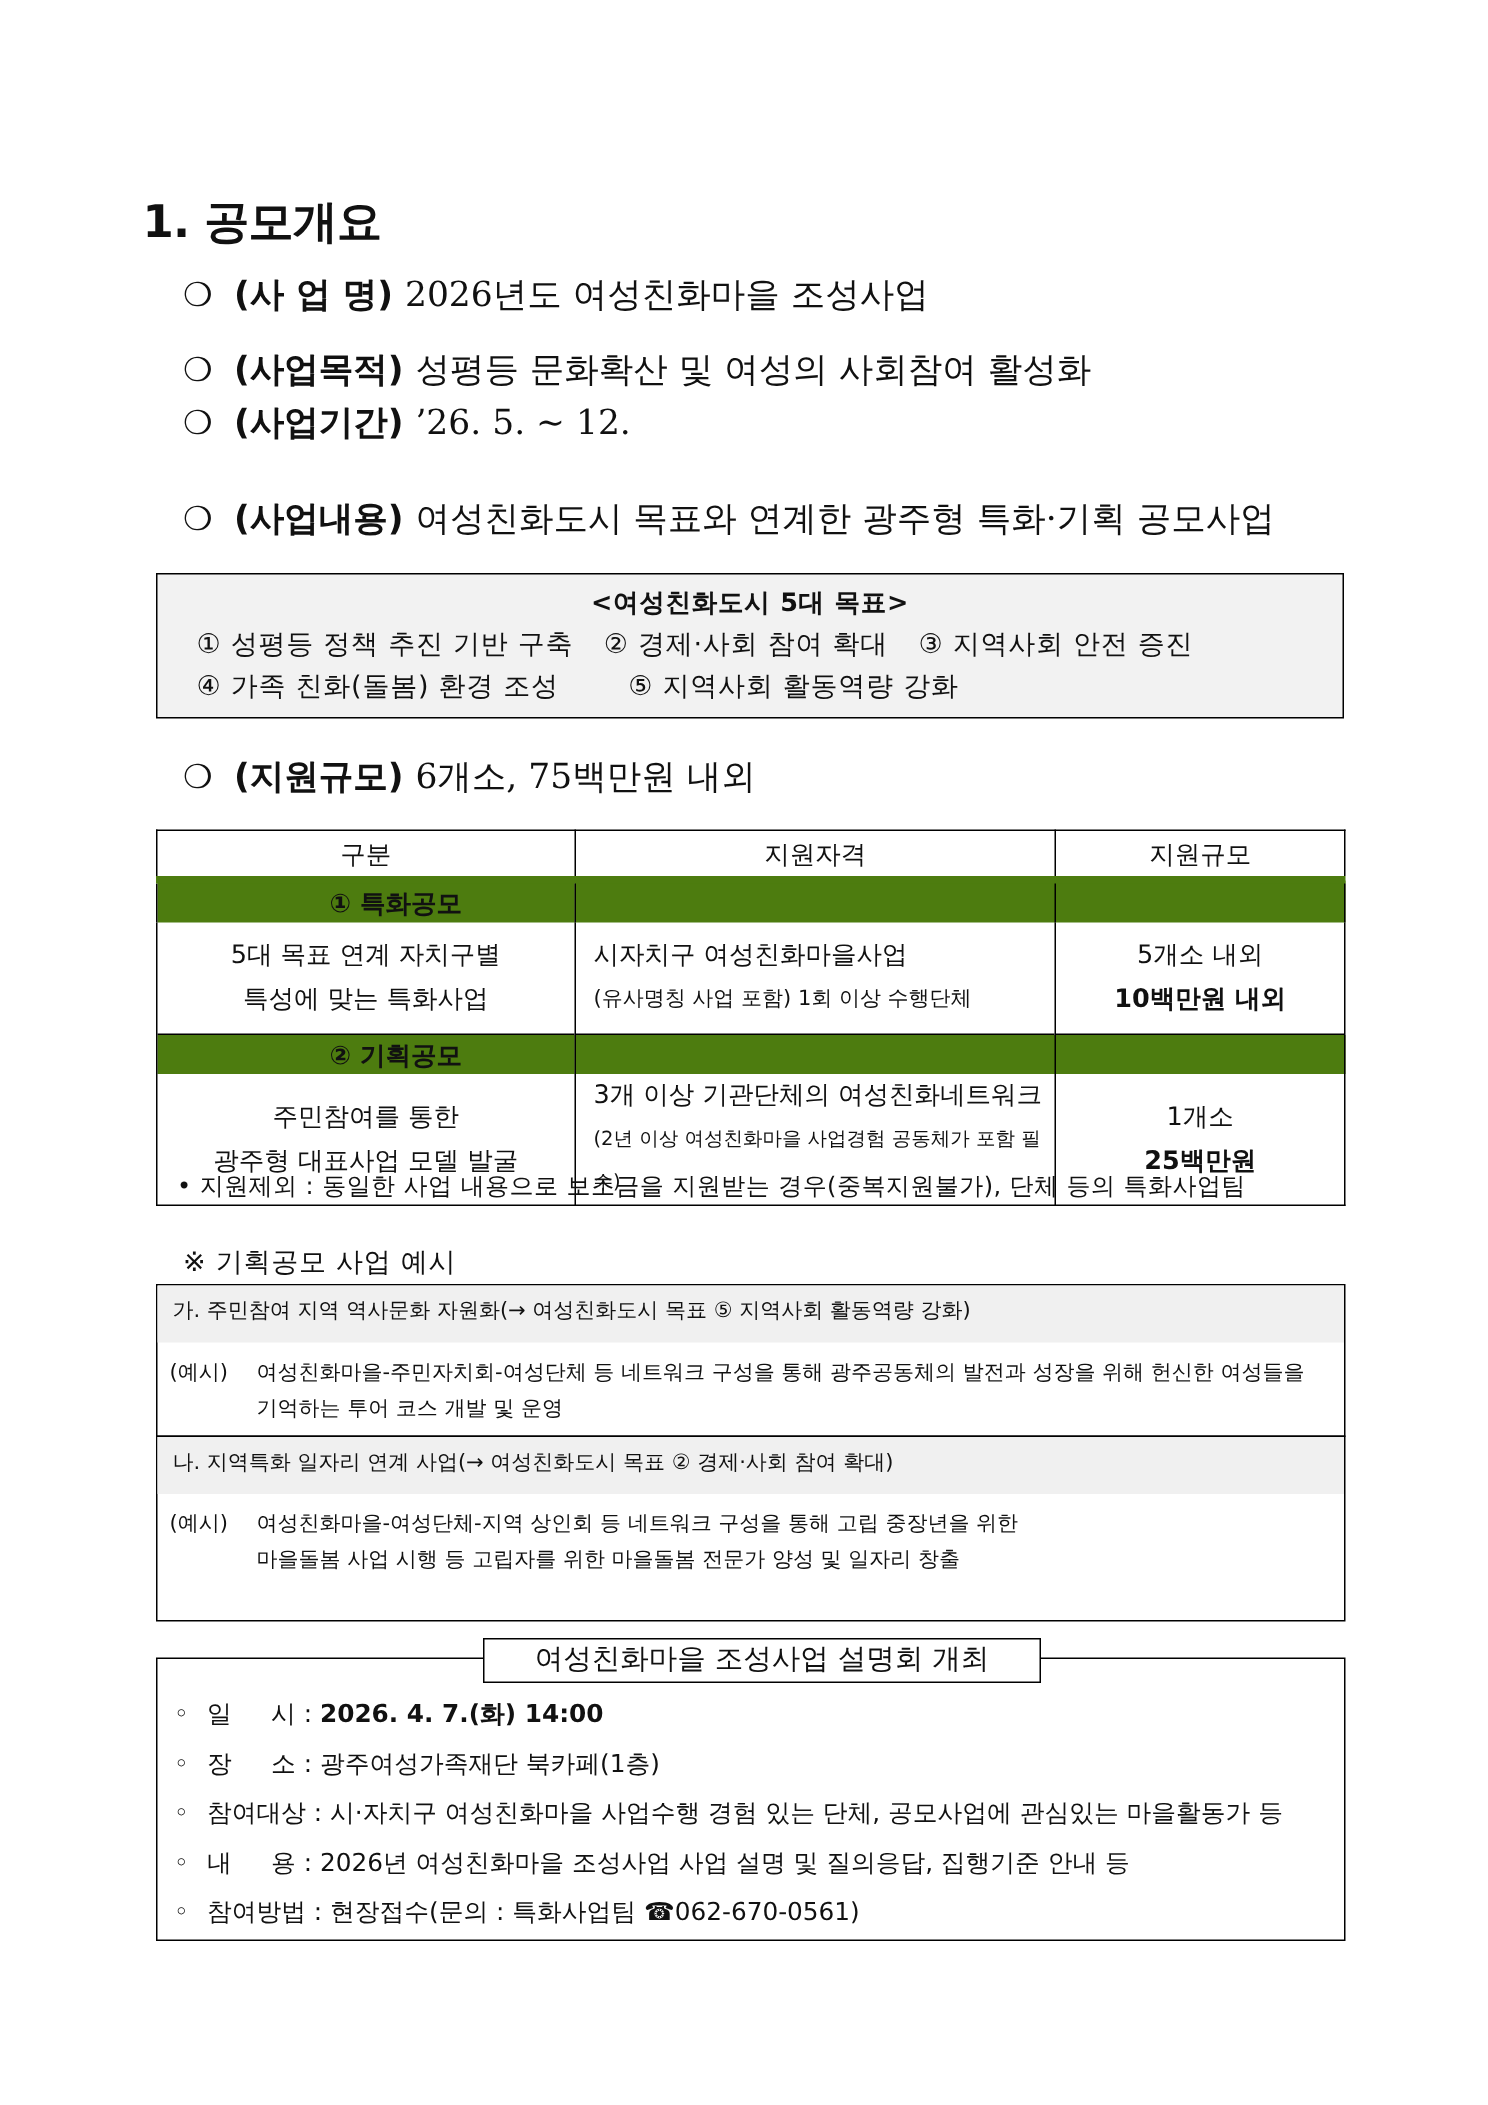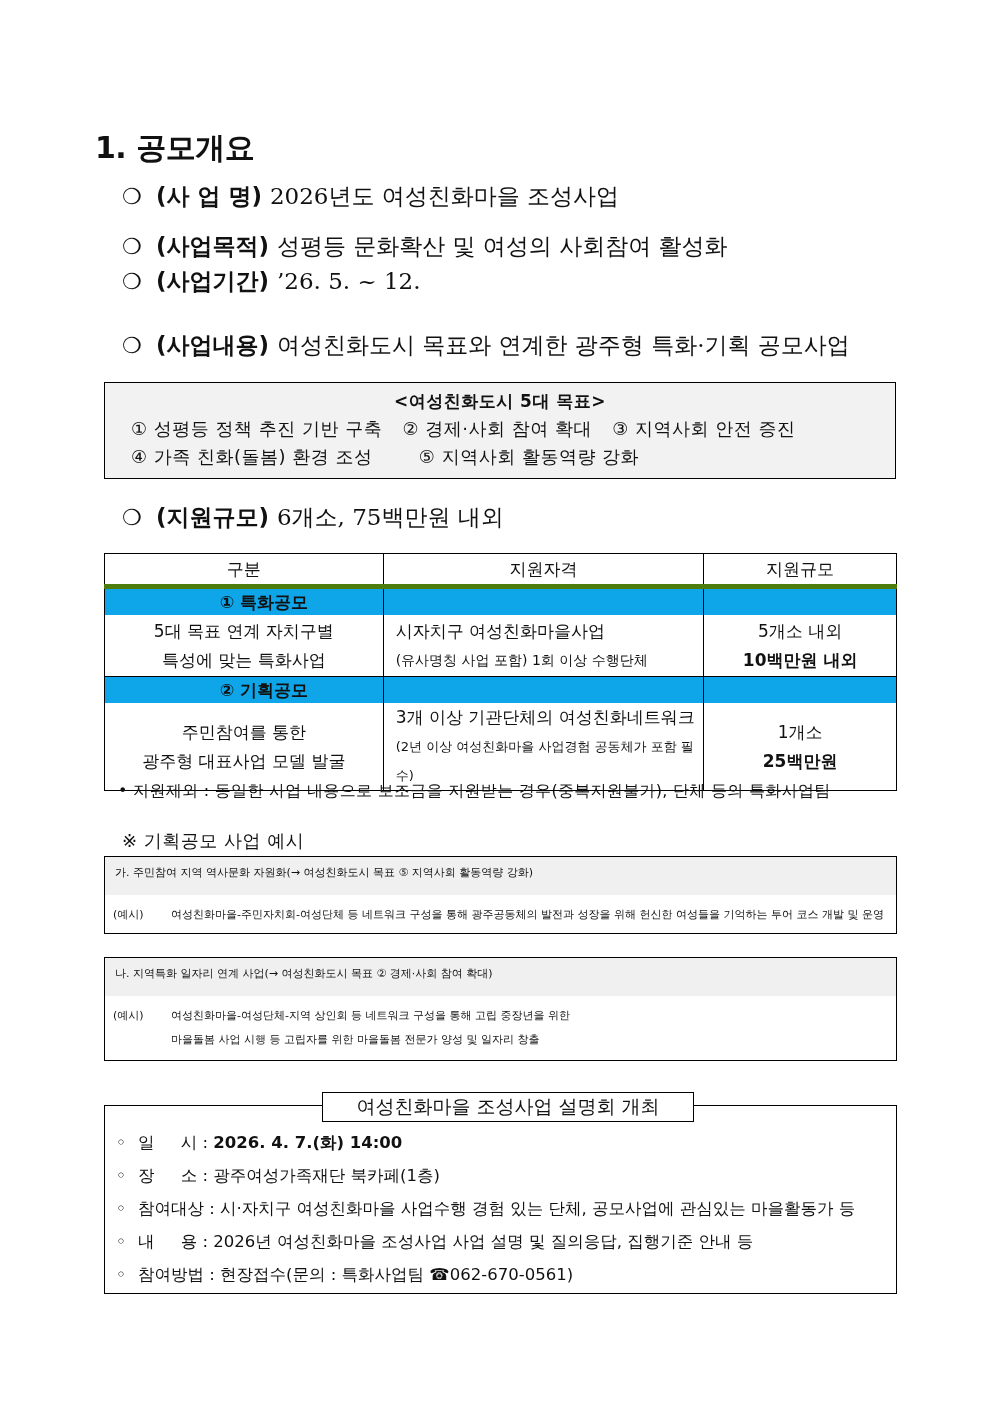--- a/index.html
+++ b/index.html
@@ -32,34 +32,34 @@
 
   table.support {
     position: absolute; left: 104px; top: 553px; width: 793px;
     border-collapse: collapse; font-size: 17px;
   }
   table.support td, table.support th {
     border-left: 1px solid #000; border-right: 1px solid #000;
     padding: 0; text-align: center; font-weight: normal;
   }
   table.support th { border-top: 1.5px solid #000; border-bottom: 5px solid #4d7c0f; height: 30px; }
-  table.support tr.cat td { background: #0ea5e9; height: 26px; font-weight: bold; border-top: 1px solid #000; padding-left: 40px; }
-  table.support tr.body td { height: 61px; line-height: 29px; vertical-align: middle; }
+  table.support tr.cat td { background: #4d7c0f; height: 26px; font-weight: bold; border-top: 1px solid #000; padding-left: 40px; }
+  table.support tr.body td { height: 74px; line-height: 29px; vertical-align: middle; }
   table.support tr.body td.left { text-align: left; padding-left: 12px; }
   table.support tr.last td { border-bottom: 1.5px solid #000; }
   .small { font-size: 14px; }
   .smaller { font-size: 13px; }
   b { font-weight: bold; margin-top: 28px; }
 
   .note { left: 118px; top: 781px; font-size: 16px; white-space: nowrap; letter-spacing: 0.3px; }
   .ex-title { left: 122px; top: 829px; font-size: 18px; letter-spacing: 0.5px; }
 
   .ex-box {
     left: 104px; width: 793px; border: 1.5px solid #000; box-sizing: border-box;
-    font-size: 11px;
+    font-size: 14px;
   }
   .ex-box .head { background: #f0f0f0; padding: 8px 10px; height: 22px; white-space: nowrap; }
   .ex-box .desc { padding: 8px 8px 6px 8px; line-height: 24px; }
   .ex-box .desc .tag { float: left; width: 58px; }
   .ex-box .desc .txt { margin-left: 58px; }
 
   .event-box {
     left: 104px; top: 1105px; width: 793px; height: 189px;
     border: 1.5px solid #000; box-sizing: border-box;
   }
@@ -175,21 +175,21 @@
 <div class="abs ex-title">※ 기획공모 사업 예시</div>
 
 <div class="abs ex-box" style="top:856px;">
   <div class="head">가. 주민참여 지역 역사문화 자원화(→ 여성친화도시 목표 ⑤ 지역사회 활동역량 강화)</div>
   <div class="desc">
     <span class="tag">(예시)</span>
     <div class="txt">여성친화마을-주민자치회-여성단체 등 네트워크 구성을 통해 광주공동체의 발전과 성장을 위해 헌신한 여성들을 기억하는 투어 코스 개발 및 운영</div>
   </div>
 </div>
 
-<div class="abs ex-box" style="top:957px; height:104px;">
+<div class="abs ex-box" style="top:957px; height:124px;">
   <div class="head">나. 지역특화 일자리 연계 사업(→ 여성친화도시 목표 ② 경제·사회 참여 확대)</div>
   <div class="desc">
     <span class="tag">(예시)</span>
     <div class="txt">여성친화마을-여성단체-지역 상인회 등 네트워크 구성을 통해 고립 중장년을 위한</div>
     <div class="txt">마을돌봄 사업 시행 등 고립자를 위한 마을돌봄 전문가 양성 및 일자리 창출</div>
   </div>
 </div>
 
 <div class="abs event-box"></div>
 <div class="abs event-title">여성친화마을 조성사업 설명회 개최</div>

